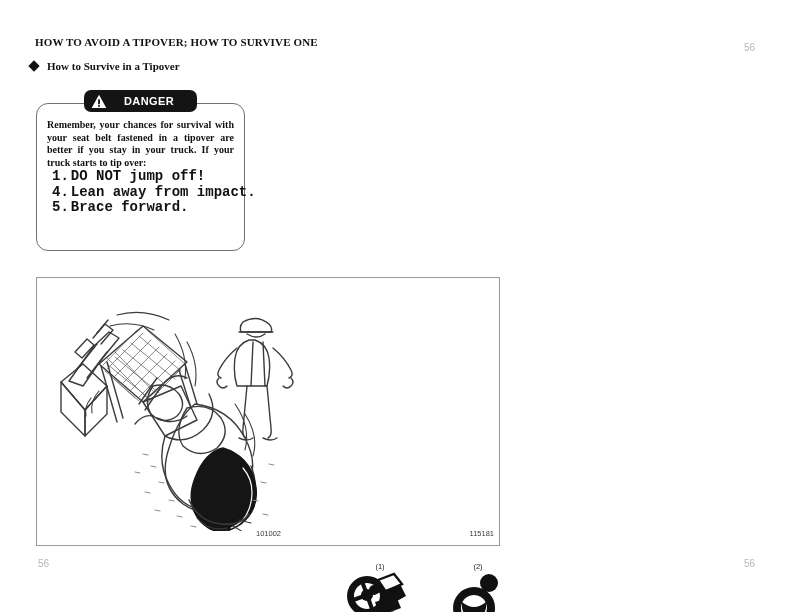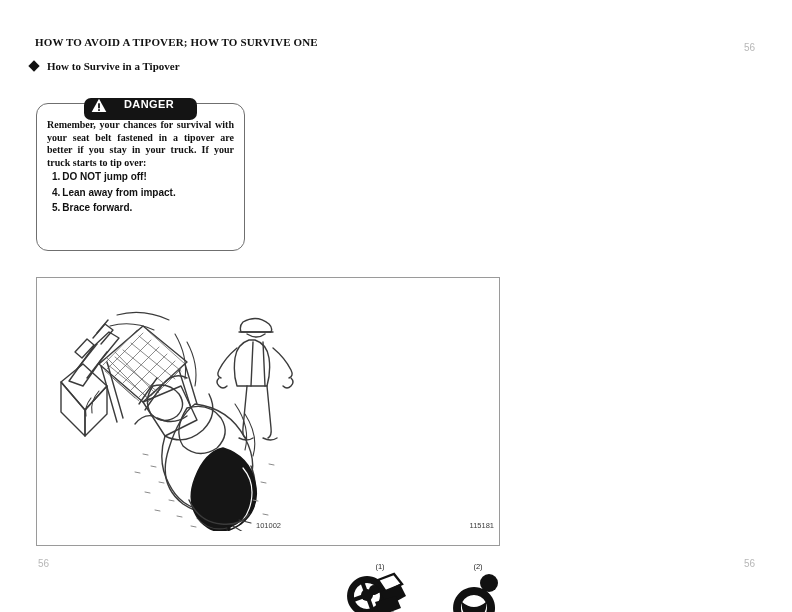--- a/index.html
+++ b/index.html
@@ -80,25 +80,24 @@
   }
   .danger-pill {
     position: absolute;
     left: 48px;
     top: -13px;
     width: 113px;
     height: 22px;
     background: #141414;
     border-radius: 7px;
     display: flex;
-    align-items: flex-start;
+    align-items: center;
     box-sizing: border-box;
     padding-left: 7px;
     z-index: 3;
-    margin-top: 8px;
   }
   .danger-tri {
     width: 16px;
     height: 15px;
     flex: none;
     display: block;
   }
   .danger-word {
     flex: 1;
     text-align: center;
@@ -125,23 +124,23 @@
   .danger-list {
     position: absolute;
     left: 16px;
     top: 66px;
     width: 190px;
     margin: 0;
     padding: 0;
     list-style: none;
   }
   .danger-list li {
-    font-family: Liberation Sans, sans-serif;
-    font-weight: bold;
-    font-size: 10px;
+    font-family: Liberation Mono, monospace;
+    font-weight: bold;
+    font-size: 14px;
     line-height: 15.6px;
     color: #111111;
     white-space: nowrap;
   }
   .li-num { margin-right: 2px; }
 
   
   .figure-frame {
     position: absolute;
     left: 36px;
@@ -150,21 +149,21 @@
     height: 269px;
     border: 1px solid #9a9a9a;
     box-sizing: border-box;
     background: #ffffff;
   }
   .fig-code {
     position: absolute;
     font-family: "Liberation Sans", sans-serif;
     font-size: 7.5px;
     color: #3a3a3a;
-    bottom: 15px;
+    bottom: 7px;
     margin-top: 32px;
   }
   .fig-code-left { left: 219px; }
   .fig-code-right { right: 5px; }
 
   .truck-art {
     position: absolute;
     left: 10px;
     top: 8px;
     width: 250px;

